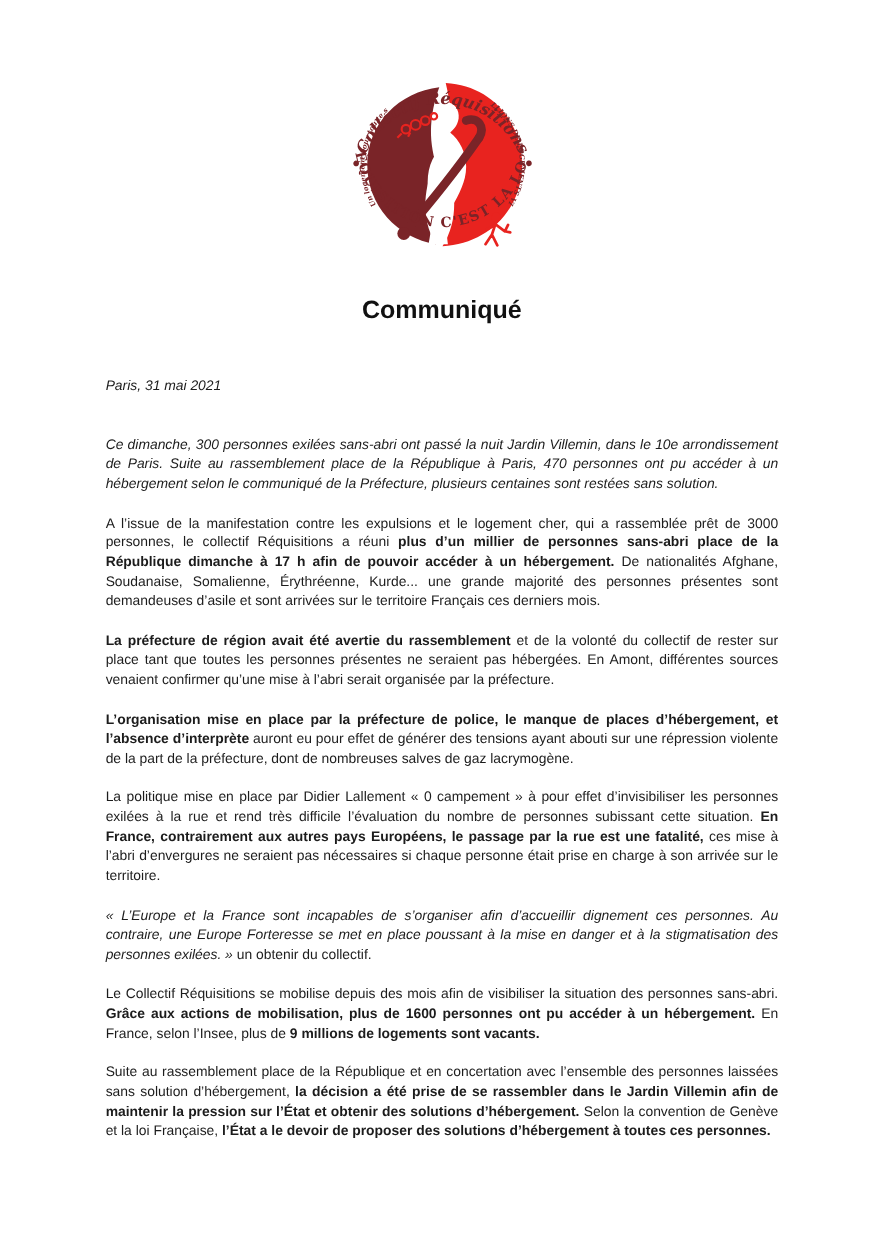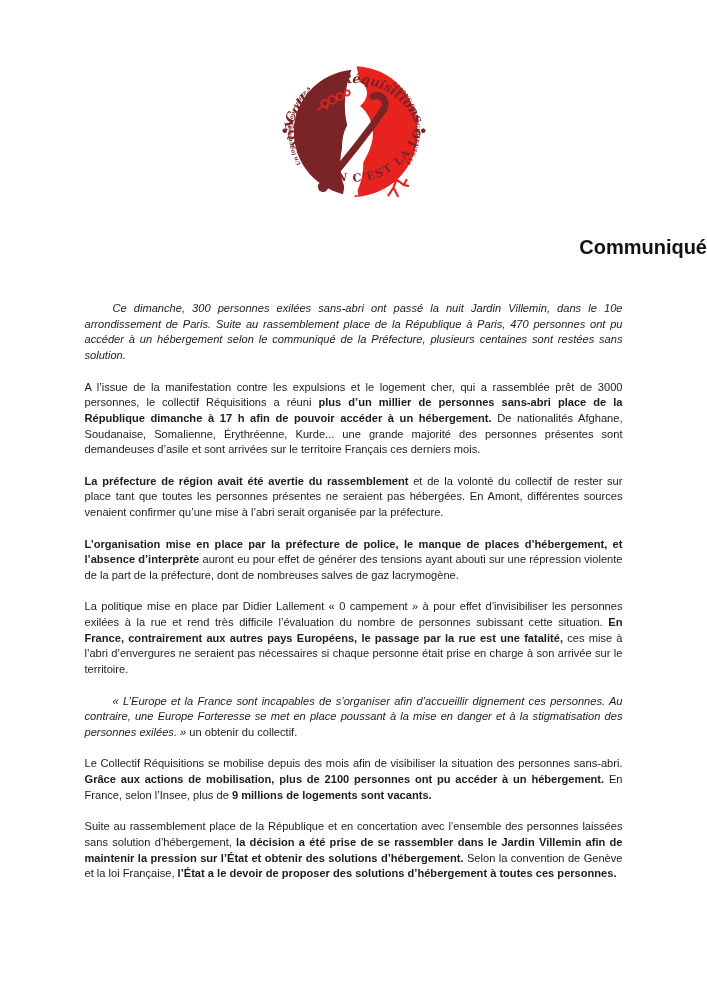--- a/index.html
+++ b/index.html
@@ -7,26 +7,26 @@
   .page{width:707px;height:1000px;position:relative;}
   .logo-wrap{text-align:center;padding-top:44px;}
   svg.logo{width:172px;height:172px;}
   .fill-maroon{fill:var(--maroon);}
   .fill-red{fill:var(--red);}
   .stroke-maroon{stroke:var(--maroon);}
   .stroke-red{stroke:var(--red);}
   .arc-top-text{font-family:"DejaVu Serif",serif;font-size:15px;font-weight:bold;font-style:italic;fill:var(--maroon);}
   .arc-bottom-text{font-family:"DejaVu Serif",serif;font-size:13px;font-weight:bold;fill:var(--maroon);letter-spacing:1.5px;}
   .arc-side-text{font-family:"DejaVu Serif",serif;font-size:6.5px;font-weight:bold;font-style:italic;fill:var(--maroon);}
-  .title{text-align:right;font-size:20px;font-weight:bold;margin:16px 0 0 0;color:#111;}
+  .title{text-align:center;font-size:20px;font-weight:bold;margin:16px 0 0 0;color:#111;}
   .content{width:538px;margin:42px auto 0 auto;font-size:11.1px;line-height:15.7px;text-align:justify;}
   .dateline{font-style:italic;margin:0 0 31px 0;}
   p.para{margin:0 0 15.7px 0;}
   .b{font-weight:bold;}
-  .i{font-style:italic;margin-left:28px;}
+  .i{font-style:italic;}
 </style>
 </head>
 <body>
 
 <div class="page">
 
   <div class="logo-wrap">
     <svg class="logo" viewBox="0 0 200 200" aria-hidden="true">
       <defs>
         <path id="arcTop" d="M 24,106 A 78,78 0 0 1 176,106" fill="none"></path>
@@ -71,24 +71,25 @@
       </text>
       <text class="arc-side-text">
         <textPath href="#arcRight" startOffset="50%" text-anchor="middle">3 MILLIONS DE LOGEMENTS VIDES !</textPath>
       </text>
     </svg>
   </div>
 
   <h1 class="title">Communiqué</h1>
 
   <div class="content">
+    <p class="dateline">Paris, 31 mai 2021</p>
 
   <p class="para"><span class="i">Ce dimanche, 300 personnes exilées sans-abri ont passé la nuit Jardin Villemin, dans le 10e arrondissement de Paris. Suite au rassemblement place de la République à Paris, 470 personnes ont pu accéder à un hébergement selon le communiqué de la Préfecture, plusieurs centaines sont restées sans solution.</span></p>
       <p class="para"><span>A l’issue de la manifestation contre les expulsions et le logement cher, qui a rassemblée prêt de 3000 personnes, le collectif Réquisitions a réuni </span><span class="b">plus d’un millier de personnes sans-abri place de la République dimanche à 17 h afin de pouvoir accéder à un hébergement.</span><span> De nationalités Afghane, Soudanaise, Somalienne, Érythréenne, Kurde... une grande majorité des personnes présentes sont demandeuses d’asile et sont arrivées sur le territoire Français ces derniers mois.</span></p>
       <p class="para"><span class="b">La préfecture de région avait été avertie du rassemblement</span><span> et de la volonté du collectif de rester sur place tant que toutes les personnes présentes ne seraient pas hébergées. En Amont, différentes sources venaient confirmer qu’une mise à l’abri serait organisée par la préfecture.</span></p>
       <p class="para"><span class="b">L’organisation mise en place par la préfecture de police, le manque de places d’hébergement, et l’absence d’interprète</span><span> auront eu pour effet de générer des tensions ayant abouti sur une répression violente de la part de la préfecture, dont de nombreuses salves de gaz lacrymogène.</span></p>
       <p class="para"><span>La politique mise en place par Didier Lallement « 0 campement » à pour effet d’invisibiliser les personnes exilées à la rue et rend très difficile l’évaluation du nombre de personnes subissant cette situation. </span><span class="b">En France, contrairement aux autres pays Européens, le passage par la rue est une fatalité,</span><span> ces mise à l’abri d’envergures ne seraient pas nécessaires si chaque personne était prise en charge à son arrivée sur le territoire.</span></p>
       <p class="para"><span class="i">« L’Europe et la France sont incapables de s’organiser afin d’accueillir dignement ces personnes. Au contraire, une Europe Forteresse se met en place poussant à la mise en danger et à la stigmatisation des personnes exilées. »</span><span> un obtenir du collectif.</span></p>
-      <p class="para"><span>Le Collectif Réquisitions se mobilise depuis des mois afin de visibiliser la situation des personnes sans-abri. </span><span class="b">Grâce aux actions de mobilisation, plus de 2100 personnes ont pu accéder à un hébergement.</span><span> En France, selon l’Insee, plus de </span><span class="b">9 millions de logements sont vacants.</span></p>
+      <p class="para"><span>Le Collectif Réquisitions se mobilise depuis des mois afin de visibiliser la situation des personnes sans-abri. </span><span class="b">Grâce aux actions de mobilisation, plus de 1600 personnes ont pu accéder à un hébergement.</span><span> En France, selon l’Insee, plus de </span><span class="b">9 millions de logements sont vacants.</span></p>
       <p class="para"><span>Suite au rassemblement place de la République et en concertation avec l’ensemble des personnes laissées sans solution d’hébergement, </span><span class="b">la décision a été prise de se rassembler dans le Jardin Villemin afin de maintenir la pression sur l’État et obtenir des solutions d’hébergement.</span><span> Selon la convention de Genève et la loi Française, </span><span class="b">l’État a le devoir de proposer des solutions d’hébergement à toutes ces personnes.</span></p>
     </div>
 
 </div>
 
 </body></html>

